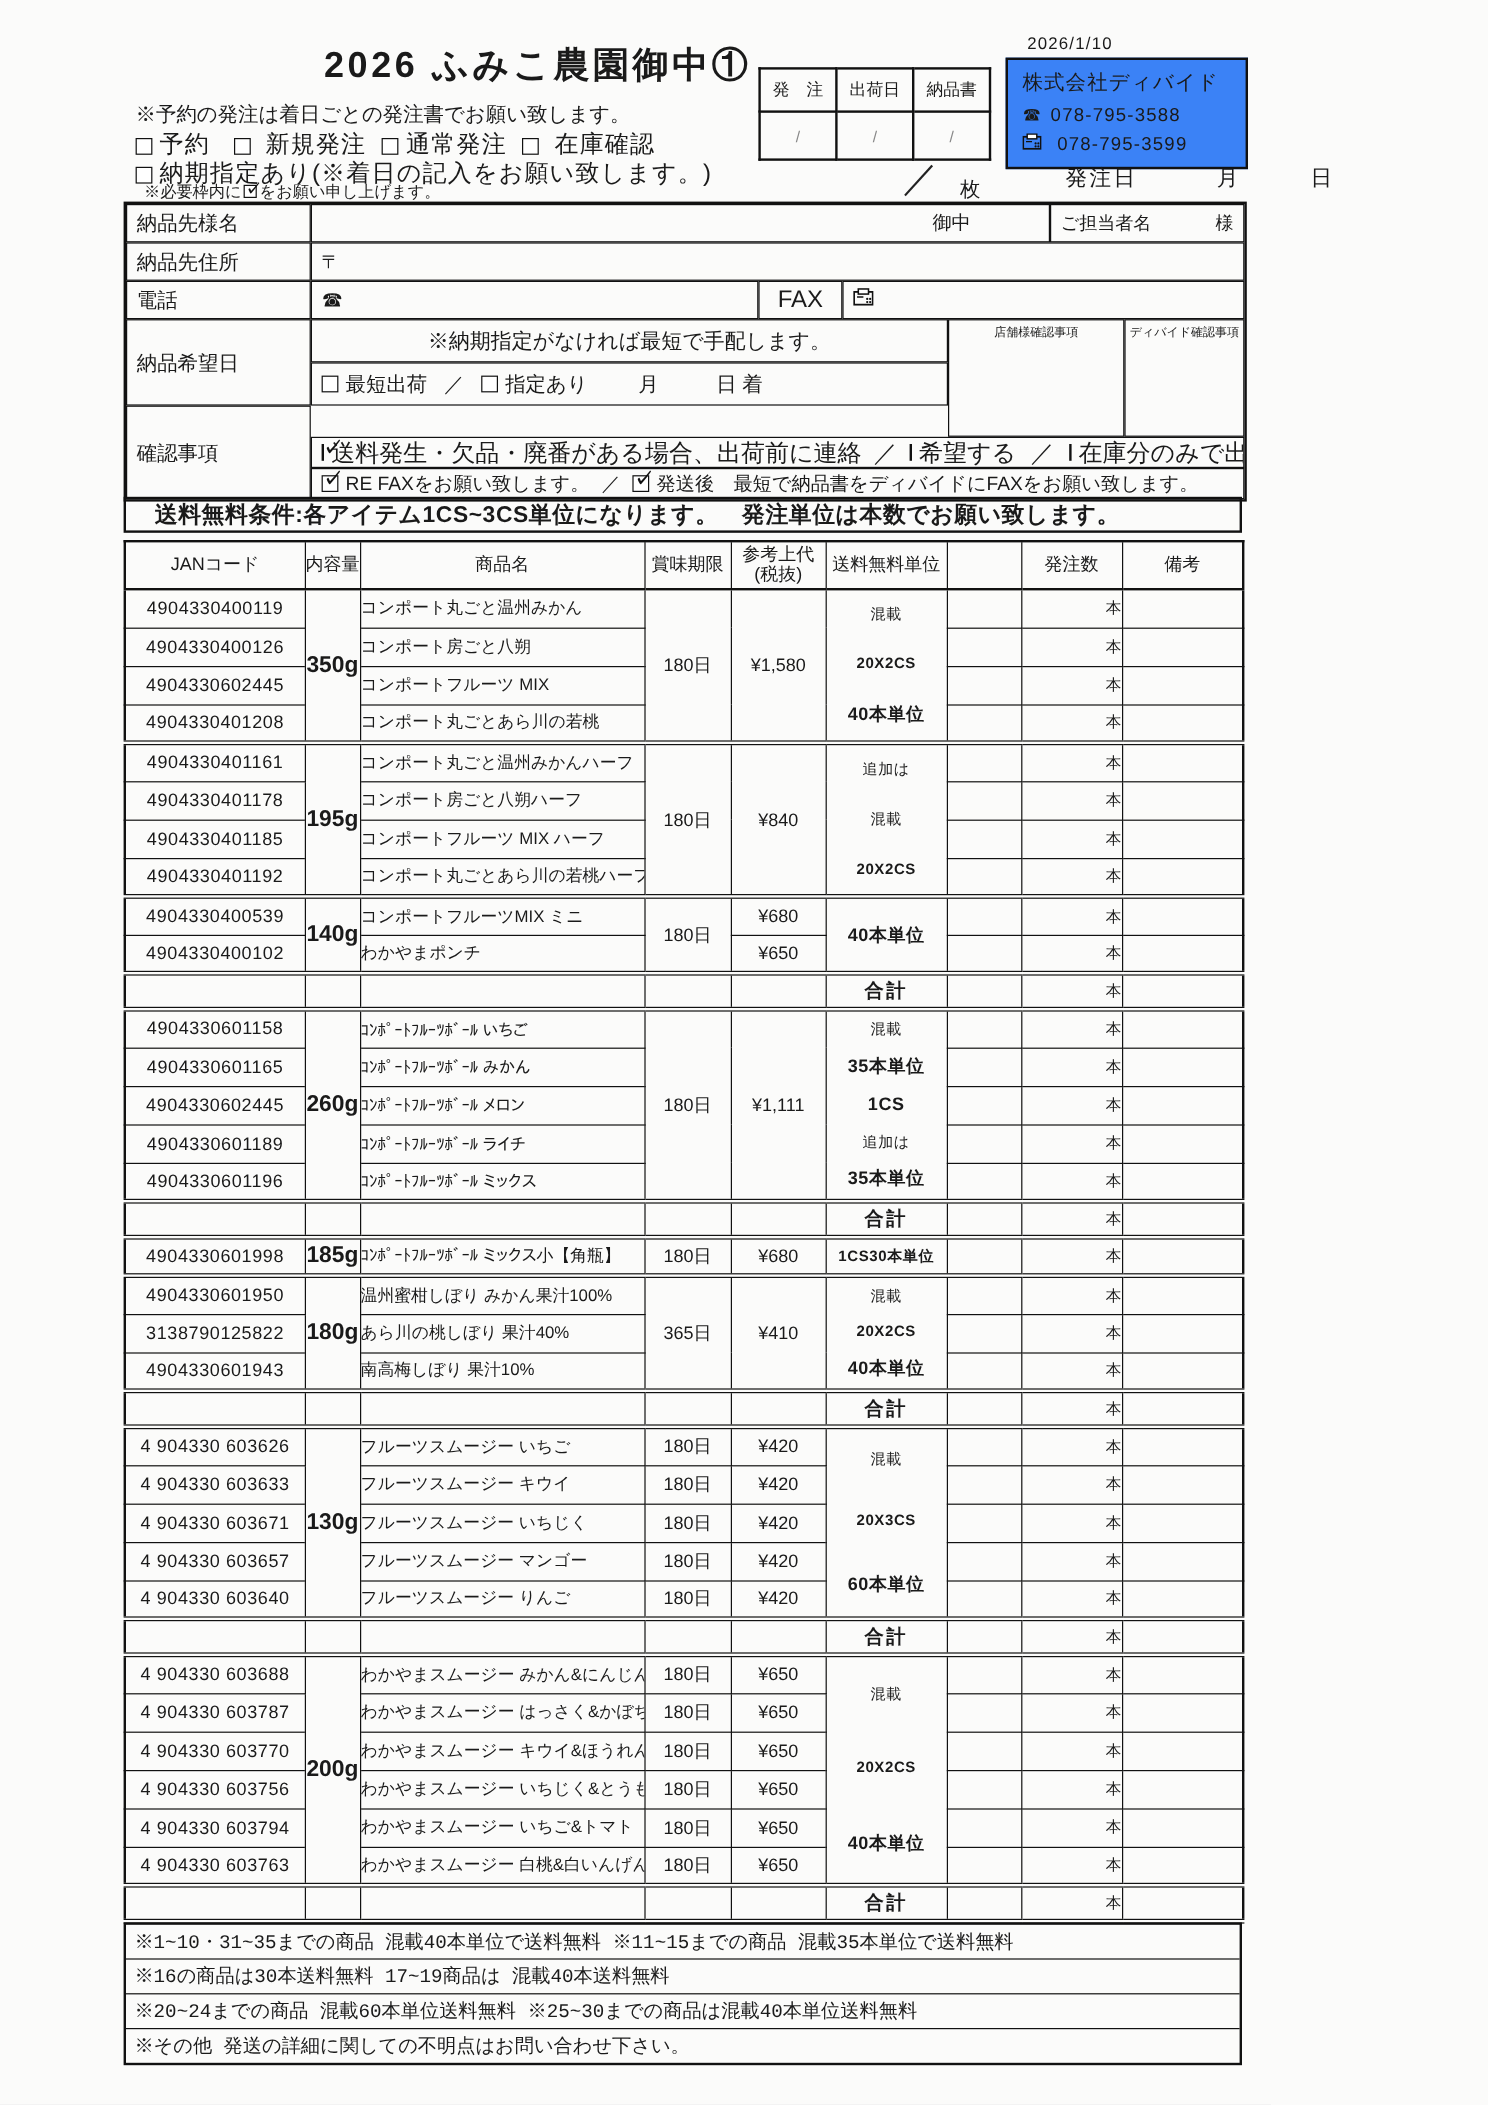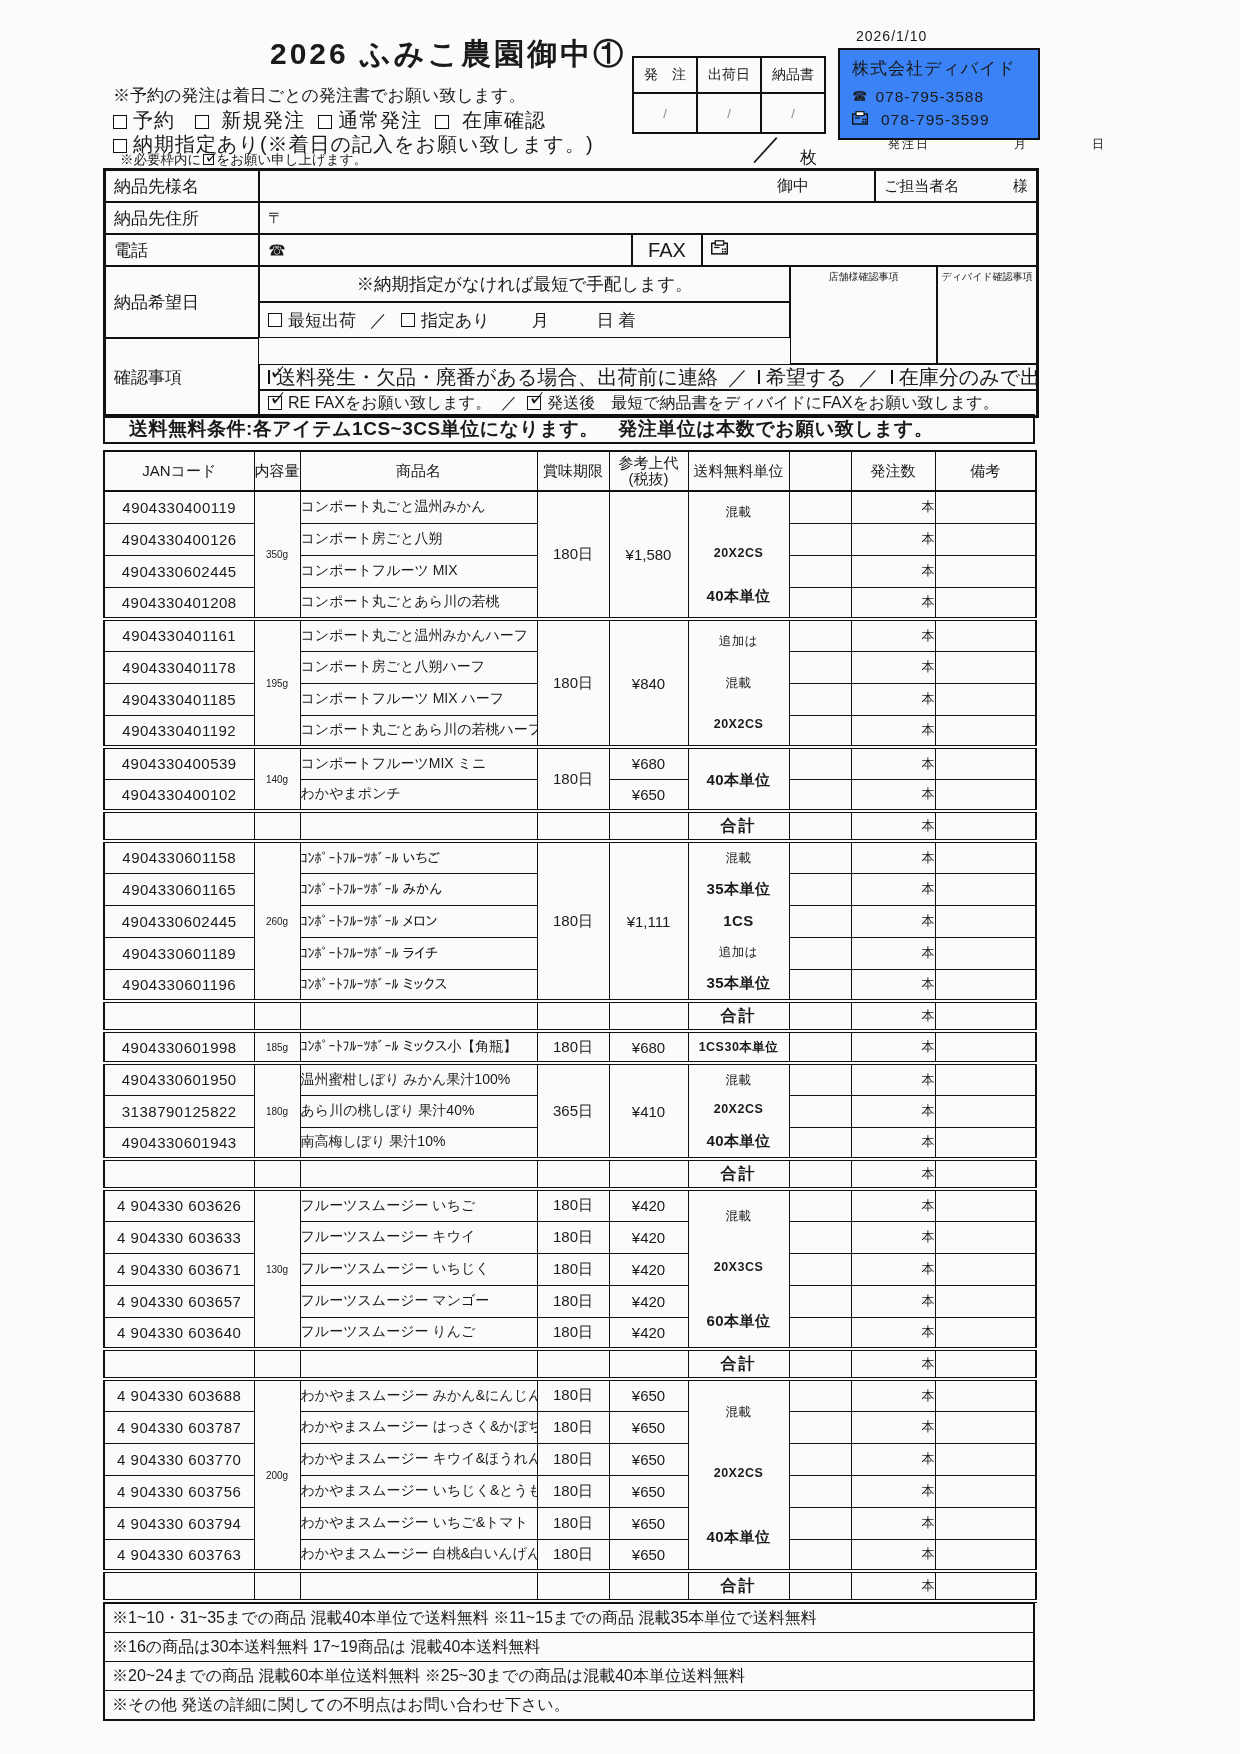--- a/index.html
+++ b/index.html
@@ -17,21 +17,21 @@
   .note1{font-size:17px;}
   .types{font-size:20px;letter-spacing:1px;}
   .note-small{font-size:13.5px;}
   .stamp{border-collapse:collapse;}
   .stamp td{border:2px solid #111;width:54px;height:26px;text-align:center;font-size:14px;padding:4px;}
   .stamp .sv{color:#888;font-size:13px;font-weight:normal;height:30px;}
   .scan-date{font-size:14px;letter-spacing:1px;}
   .cobox{border:2.5px solid #111;width:176px;padding:7px 10px 9px 12px;background:#3b82f6;}
   .cobox .nm{font-size:17px;margin-bottom:6px;letter-spacing:1px;}
   .cobox .ln{font-size:15.5px;letter-spacing:1px;margin-top:4px;display:flex;align-items:center;gap:7px;}
-  .odate{font-size:12px;letter-spacing:2px;}
+  .odate{font-size:18px;letter-spacing:2px;}
   .bigslash{font-size:30px;color:#222;}
   .sheets{font-size:17px;}
   
   .form{position:absolute;left:103px;top:168px;width:932px;height:246px;border:2.5px solid #111;box-sizing:content-box;}
   .fc{position:absolute;box-sizing:border-box;border:1px solid #111;display:flex;align-items:center;
       padding:0 8px;font-size:17px;overflow:hidden;white-space:nowrap;background:transparent;}
   .fc.center{justify-content:center;}
   .fc.top{align-items:flex-start;justify-content:center;padding-top:3px;font-size:10px;}
   .fax-ic{display:inline-block;margin-right:6px;}
   .banner{position:absolute;left:103px;top:414px;width:932px;height:30px;border:2.5px solid #111;
@@ -41,36 +41,36 @@
   .ptable-wrap{position:absolute;left:103px;top:450px;}
   table.pt{border-collapse:collapse;table-layout:fixed;width:932px;border:2.5px solid #111;}
   table.pt th,table.pt td{border:1.2px solid #111;overflow:hidden;white-space:nowrap;padding:0;}
   table.pt th{height:38px;font-weight:normal;font-size:15px;white-space:pre-line;line-height:1.1;
               border-bottom:2px solid #111;}
   th.small{font-size:12px;}
   tr.prow{height:32px;} tr.trow{height:30px;}
   tr.blk td{border-top:4px double #111;}
   tr.trow td{border-top:4px double #111;border-bottom:4px double #111;}
   td.jan{text-align:center;font-size:15px;letter-spacing:.5px;position:relative;}
-  td.vol{text-align:center;font-size:10px;}
+  td.vol{text-align:center;font-size:19px;font-weight:bold;}
   td.pname{padding-left:6px;font-size:14px;}
   td.exp{text-align:center;font-size:15px;}
   td.price{text-align:center;font-size:15px;}
   td.ship{position:relative;}
   .shipw{position:absolute;inset:0;display:flex;flex-direction:column;justify-content:space-around;
          align-items:center;}
   .sl{font-size:15px;font-weight:bold;letter-spacing:.5px;line-height:1;}
   .sl.light{font-size:12.5px;font-weight:normal;}
   .sl.long{font-size:12.5px;}
   td.total{text-align:center;font-size:16px;font-weight:bold;letter-spacing:2px;}
   td.qty{text-align:right;padding-right:7px;font-size:13px;}
   
   .fnotes{position:absolute;left:103px;top:1602px;width:932px;border:2.5px solid #111;box-sizing:border-box;}
   .fnote{height:28px;display:flex;align-items:center;padding-left:7px;font-size:16px;
-         border-bottom:1.2px solid #111;overflow:hidden;white-space:nowrap;}
+         border-bottom:1.2px solid #111;overflow:hidden;white-space:nowrap;font-family:Liberation Mono, monospace;}
   .fnote:last-child{border-bottom:none;}
 </style>
 </head>
 <body>
 
 <div class="page">
 
   <div class="abs title" style="left:270px;top:34px;">2026 ふみこ農園御中①</div>
 
   <div class="abs note1" style="left:113px;top:84px;">※予約の発注は着日ごとの発注書でお願い致します。</div>

